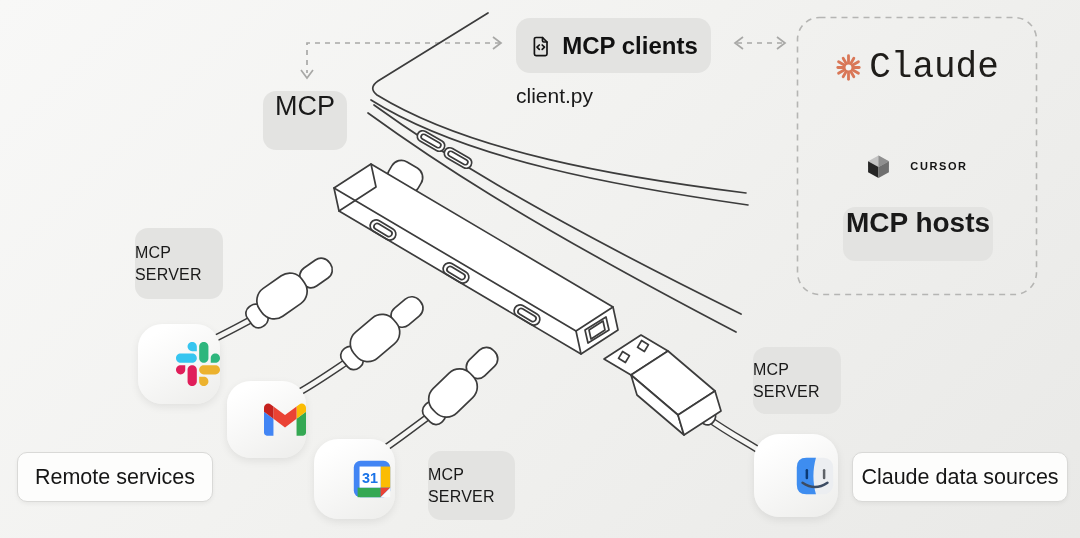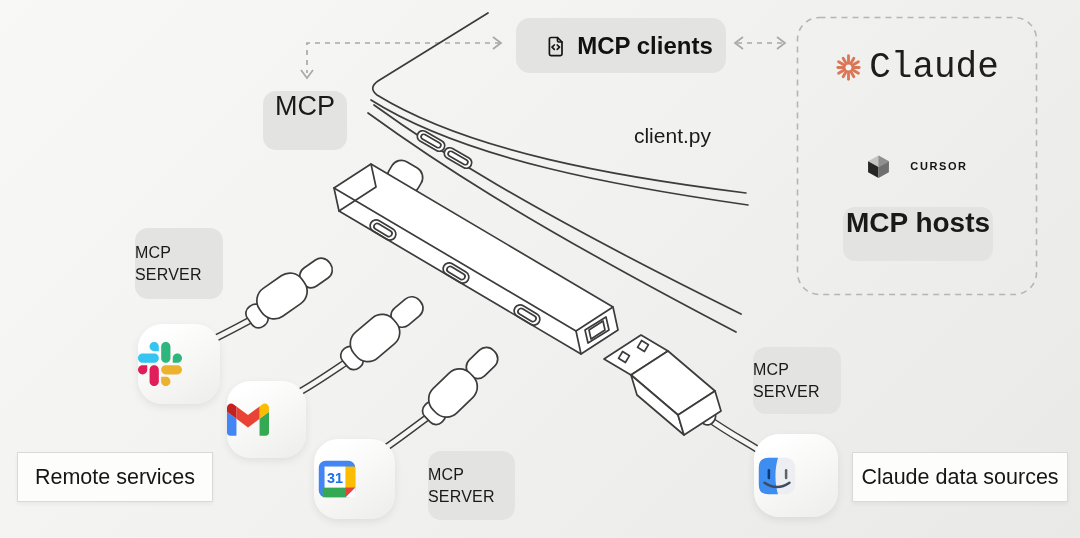--- a/index.html
+++ b/index.html
@@ -4,27 +4,27 @@
 <style>
   html,body{margin:0;padding:0;}
   body{width:1080px;height:538px;font-family:"Liberation Sans",sans-serif;}
   .canvas{position:relative;width:1080px;height:538px;overflow:hidden;
           background:linear-gradient(135deg,#f8f8f7 0%,#f2f2f0 45%,#e9e9e7 100%);}
   svg.lineart{position:absolute;left:0;top:0;z-index:1;}
   .abs{position:absolute;z-index:2;}
   .badge{background:#e3e3e1;border-radius:13px;display:flex;align-items:flex-start;justify-content:center;
          color:#191919;text-align:center;}
   .badge-sm{font-size:16px;font-weight:500;line-height:1.32;letter-spacing:.2px;flex-direction:column;}
-  .whitebox{background:#fdfdfc;border:1.5px solid #d9d9d7;border-radius:0;box-shadow:0 2px 4px rgba(0,0,0,.05);
+  .whitebox{background:#fdfdfc;border:1.5px solid #d9d9d7;border-radius:10px;box-shadow:0 2px 4px rgba(0,0,0,.05);
             display:flex;align-items:center;justify-content:center;font-size:21.5px;color:#161616;}
   .squircle{background:linear-gradient(150deg,#ffffff 15%,#ededeb 100%);border-radius:30%;
-            box-shadow:0 3px 9px rgba(0,0,0,.08);display:flex;align-items:center;justify-content:flex-start;text-decoration:underline;}
+            box-shadow:0 3px 9px rgba(0,0,0,.08);display:flex;align-items:center;justify-content:flex-end;text-decoration:underline;}
   .clients-badge{background:#e3e3e1;border-radius:14px;display:flex;align-items:center;justify-content:center;
-                 gap:9px;font-size:24px;font-weight:700;color:#111;padding-left:15px;}
-  .client-file{display:flex;align-items:center;justify-content:flex-end;font-size:21px;color:#1a1a1a;margin-top:40px;}
+                 gap:9px;font-size:24px;font-weight:700;color:#111;}
+  .client-file{display:flex;align-items:center;justify-content:flex-start;font-size:21px;color:#1a1a1a;}
   .hosts-row{display:flex;align-items:center;justify-content:center;gap:7px;color:#141414;}
   .claude-word{font-family:Liberation Mono, monospace;font-size:36px;color:#1f1d1a;}
   .openai-word{font-size:25px;font-weight:700;color:#0f0f0f;}
   .cursor-word{font-size:11px;font-weight:700;letter-spacing:1.6px;color:#141414;margin-left:12px;}
   .hosts-badge{font-size:28px;font-weight:700;border-radius:12px;}
   .mcp-badge{font-size:27px;font-weight:500;}
 </style>
 </head>
 <body>
 

